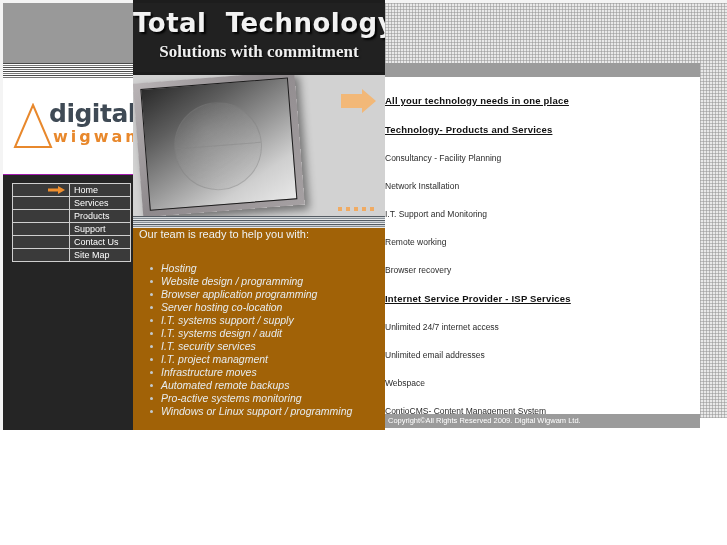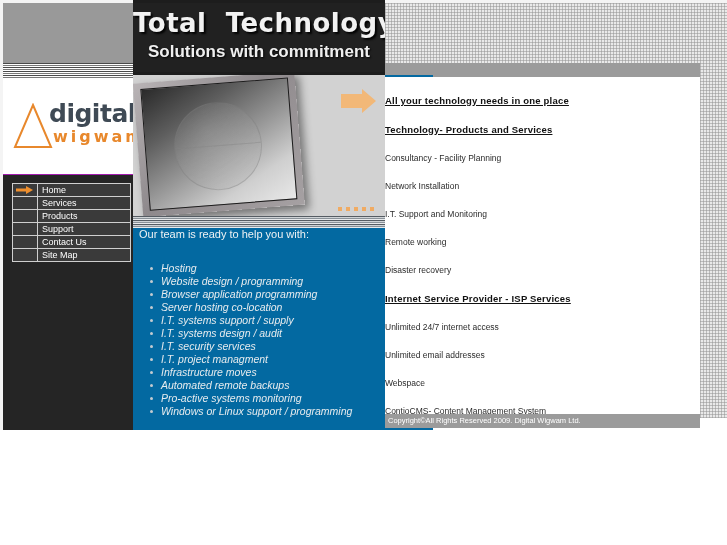--- a/index.html
+++ b/index.html
@@ -92,21 +92,21 @@
     white-space: pre;
   }
   .banner-sub {
     position: absolute;
     left: 0; top: 42px;
     width: 252px;
     text-align: center;
     color: #efefef;
     font-size: 17px;
     font-weight: bold;
-    font-family: Liberation Sans, sans-serif;
+    font-family: Liberation Serif, serif;
     text-shadow: 1px 1px 2px rgba(0,0,0,.9);
   }
 
   
   .hdr-texture {
     position: absolute;
     left: 385px; top: 3px;
     width: 315px; height: 60px;
   }
   .hdr-gray-bar {
@@ -168,20 +168,21 @@
     border: 1px solid #cfcfcf;
     border-bottom: none;
     background: #3a3a3a;
   }
   .nav-item {
     display: flex;
     align-items: center;
     height: 12px;
     border-bottom: 1px solid #cfcfcf;
     background: #3a3a3a;
+    padding-left: 32px;
   }
   .nav-marker {
     width: 24px;
     height: 100%;
     border-right: 1px solid #cfcfcf;
     position: relative;
     flex: none;
   }
   .nav-arrow {
     position: absolute;
@@ -194,23 +195,22 @@
     padding-left: 4px;
     line-height: 12px;
     white-space: nowrap;
   }
 
   
   .center-col {
     position: absolute;
     left: 133px; top: 75px;
     width: 252px; height: 355px;
-    background: #0369a1;
+    background: #a16207;
     overflow: hidden;
-    padding-left: 48px;
   }
   .hero {
     position: absolute;
     left: 0; top: 0;
     width: 252px; height: 141px;
     background: #d2d2d2;
     overflow: hidden;
   }
   .hero-monitor {
     position: absolute;
@@ -461,21 +461,21 @@
   <div class="right-col">
     <div class="right-inner">
 
       <div class="right-head">All your technology needs in one place</div>
 
       <div class="right-head">Technology- Products and Services</div>
       <div class="right-item">Consultancy - Facility Planning</div>
       <div class="right-item">Network Installation</div>
       <div class="right-item">I.T. Support and Monitoring</div>
       <div class="right-item">Remote working</div>
-      <div class="right-item">Disaster recovery</div>
+      <div class="right-item">Browser recovery</div>
 
       <div class="right-head">Internet Service Provider - ISP Services</div>
       <div class="right-item">Unlimited 24/7 internet access</div>
       <div class="right-item">Unlimited email addresses</div>
       <div class="right-item">Webspace</div>
       <div class="right-item">ContioCMS- Content Management System</div>
       <div class="right-item">Spam and virus protection</div>
 
     </div>
   </div>

